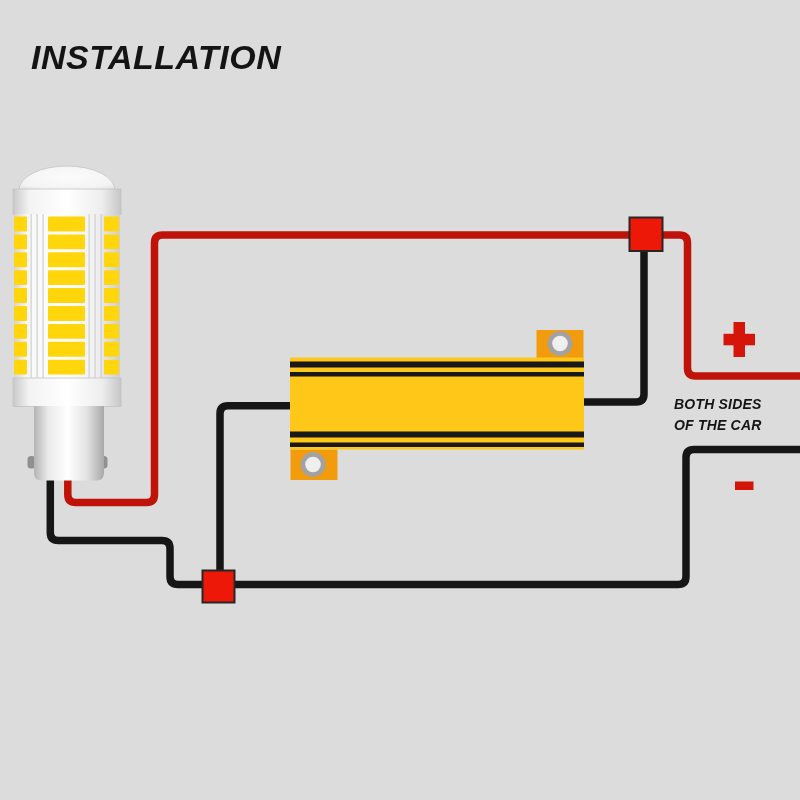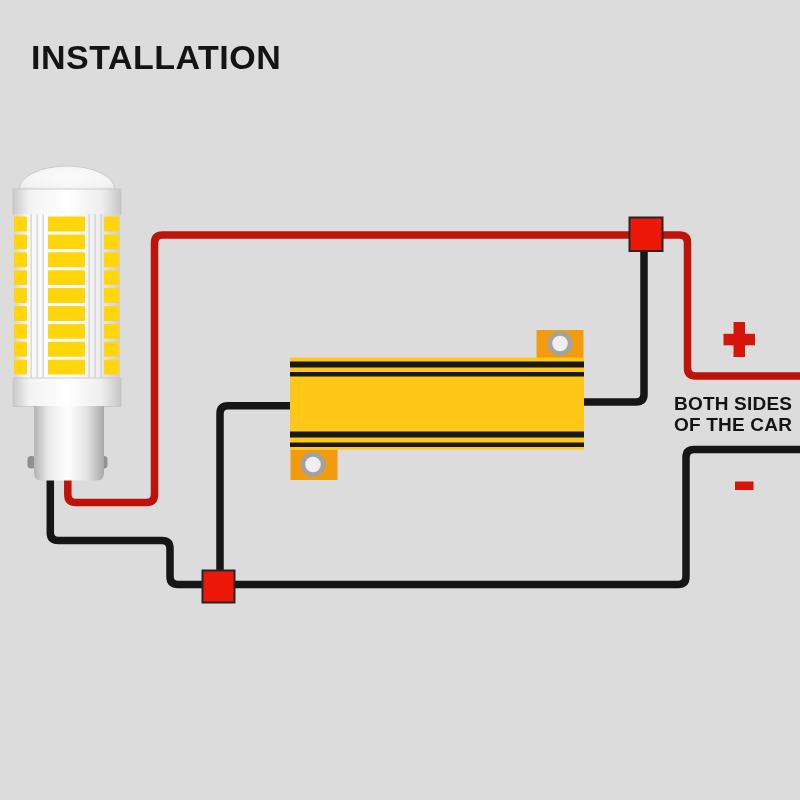--- a/index.html
+++ b/index.html
@@ -8,30 +8,30 @@
     --connector-red:#ee1808; --connector-border:#262626;
     --resistor-gold:#ffc717; --resistor-stripe:#191919; --resistor-tab:#f29b0c;
     --symbol-red:#d6150a; --led-chip:#ffd60c;
   }
   html,body{margin:0;padding:0;}
   body{
     width:800px;height:800px;position:relative;overflow:hidden;
     background:var(--bg);
     font-family:"Liberation Sans","DejaVu Sans",sans-serif;
   }
-  .stage{position:absolute;inset:0;width:800px;height:604px;}
+  .stage{position:absolute;inset:0;width:800px;height:604px;font-style:italic;}
   svg.diagram{position:absolute;left:0;top:0;}
   .page-title{
     position:absolute;left:31px;top:38px;
     font-size:34px;line-height:38px;font-weight:bold;color:var(--ink);
     letter-spacing:0.5px;white-space:nowrap;
   }
   .wiring-label{
     position:absolute;left:674px;top:394px;
-    font-size:19px;line-height:20.5px;font-weight:bold;color:var(--ink);
+    font-size:14px;line-height:20.5px;font-weight:bold;color:var(--ink);
     letter-spacing:0.2px;white-space:nowrap;
   }
   
   .wire-red{fill:none;stroke:var(--wire-red);stroke-width:7.5;}
   .wire-black{fill:none;stroke:var(--wire-black);stroke-width:7.5;}
   .connector{fill:var(--connector-red);stroke:var(--connector-border);stroke-width:2;}
   .res-body{fill:var(--resistor-gold);}
   .res-stripe{fill:var(--resistor-stripe);}
   .res-tab{fill:var(--resistor-tab);}
   .screw-ring{fill:#a2a2a2;}

